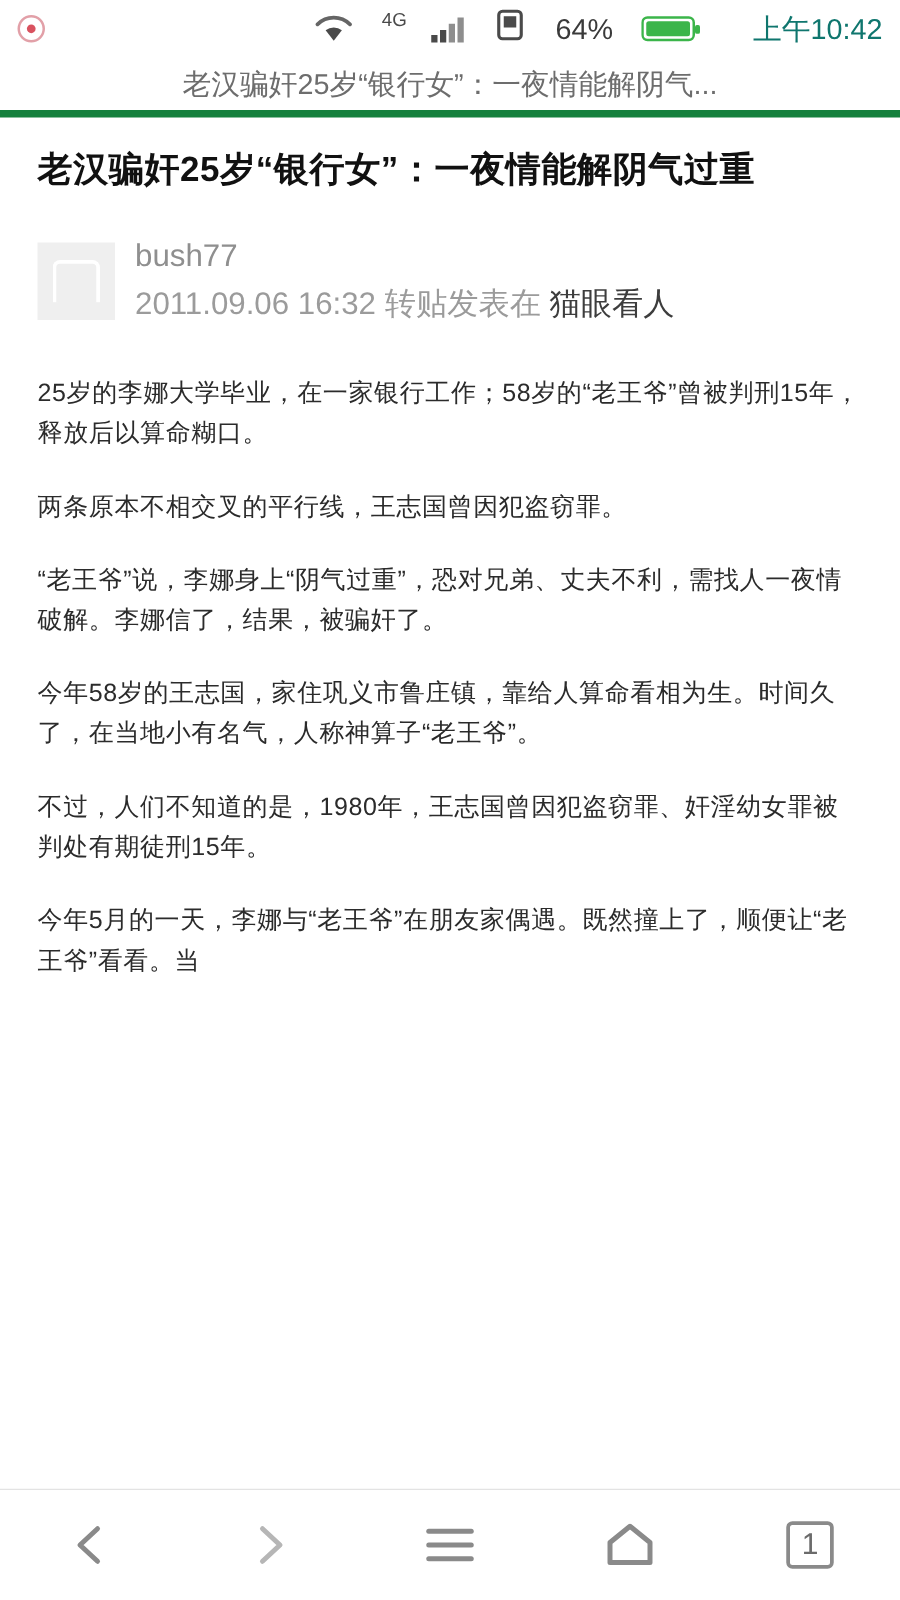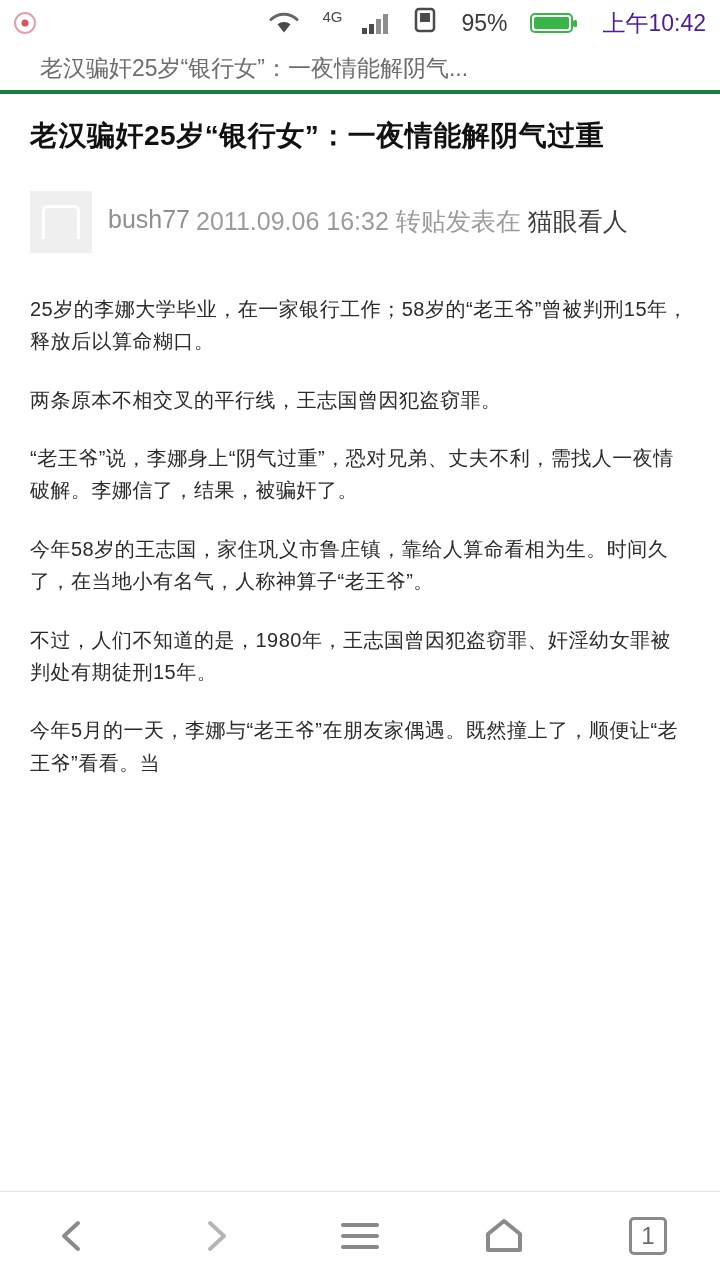--- a/index.html
+++ b/index.html
@@ -65,33 +65,34 @@
     margin-right: -4px;
     letter-spacing: 0;
   }
   .batt-pct {
     font-size: 23px;
     color: #3a3a3a;
     margin-left: 2px;
   }
   .clock {
     font-size: 23px;
-    color: #4c1d95;
-    margin-left: 1px;
+    color: #0f766e;
+    margin-left: 18px;
     white-space: nowrap;
     text-align: right;
   }
 
   
   .title-bar {
     height: 48px;
     display: flex;
     align-items: center;
-    background: #ffffff;
-    border-bottom: 4px solid #15803d;
+    justify-content: center;
+    background: #ffffff;
+    border-bottom: 6px solid #15803d;
     padding: 0 40px;
     box-sizing: border-box;
   }
   .title-bar .page-title {
     font-size: 23px;
     color: #6d6d6d;
     white-space: nowrap;
     overflow: hidden;
     text-overflow: ellipsis;
     max-width: 100%;
@@ -135,21 +136,21 @@
     position: absolute;
     left: 12px;
     top: 14px;
     width: 38px;
     height: 34px;
     border: 3px solid #ffffff;
     border-bottom: none;
     border-radius: 6px 6px 0 0;
     box-sizing: border-box;
   }
-  .byline-text { display: flex; flex-direction: row; gap: 6px; }
+  .byline-text { display: flex; flex-direction: column; gap: 6px; }
   .author {
     font-size: 25px;
     color: #8f8f8f;
   }
   .meta {
     font-size: 25px;
     color: #9b9b9b;
   }
   .meta .src { color: #3d3d3d; }
 
@@ -238,21 +239,21 @@
         <rect x="15" y="8" width="5" height="15" fill="#8e8e8e"></rect>
         <rect x="22" y="3" width="5" height="20" fill="#8e8e8e"></rect>
       </svg>
     </span>
     <span class="sim-icon">
       <svg width="22" height="26" viewBox="0 0 22 26">
         <rect x="2" y="2" width="18" height="22" rx="3" ry="3" fill="none" stroke="#4a4a4a" stroke-width="2.5"></rect>
         <rect x="6" y="6" width="10" height="9" fill="#4a4a4a"></rect>
       </svg>
     </span>
-    <span class="batt-pct">95%</span>
+    <span class="batt-pct">64%</span>
     <span class="battery-icon">
       <svg width="48" height="24" viewBox="0 0 48 24">
         <rect x="1" y="3" width="41" height="18" rx="4" ry="4" fill="none" stroke="#3bb54a" stroke-width="2"></rect>
         <rect x="4" y="6" width="35" height="12" rx="2" ry="2" fill="#3bb54a"></rect>
         <rect x="43" y="9" width="4" height="7" rx="1.5" ry="1.5" fill="#3bb54a"></rect>
       </svg>
     </span>
     <span class="clock">上午10:42</span>
   </div>
 </div>

